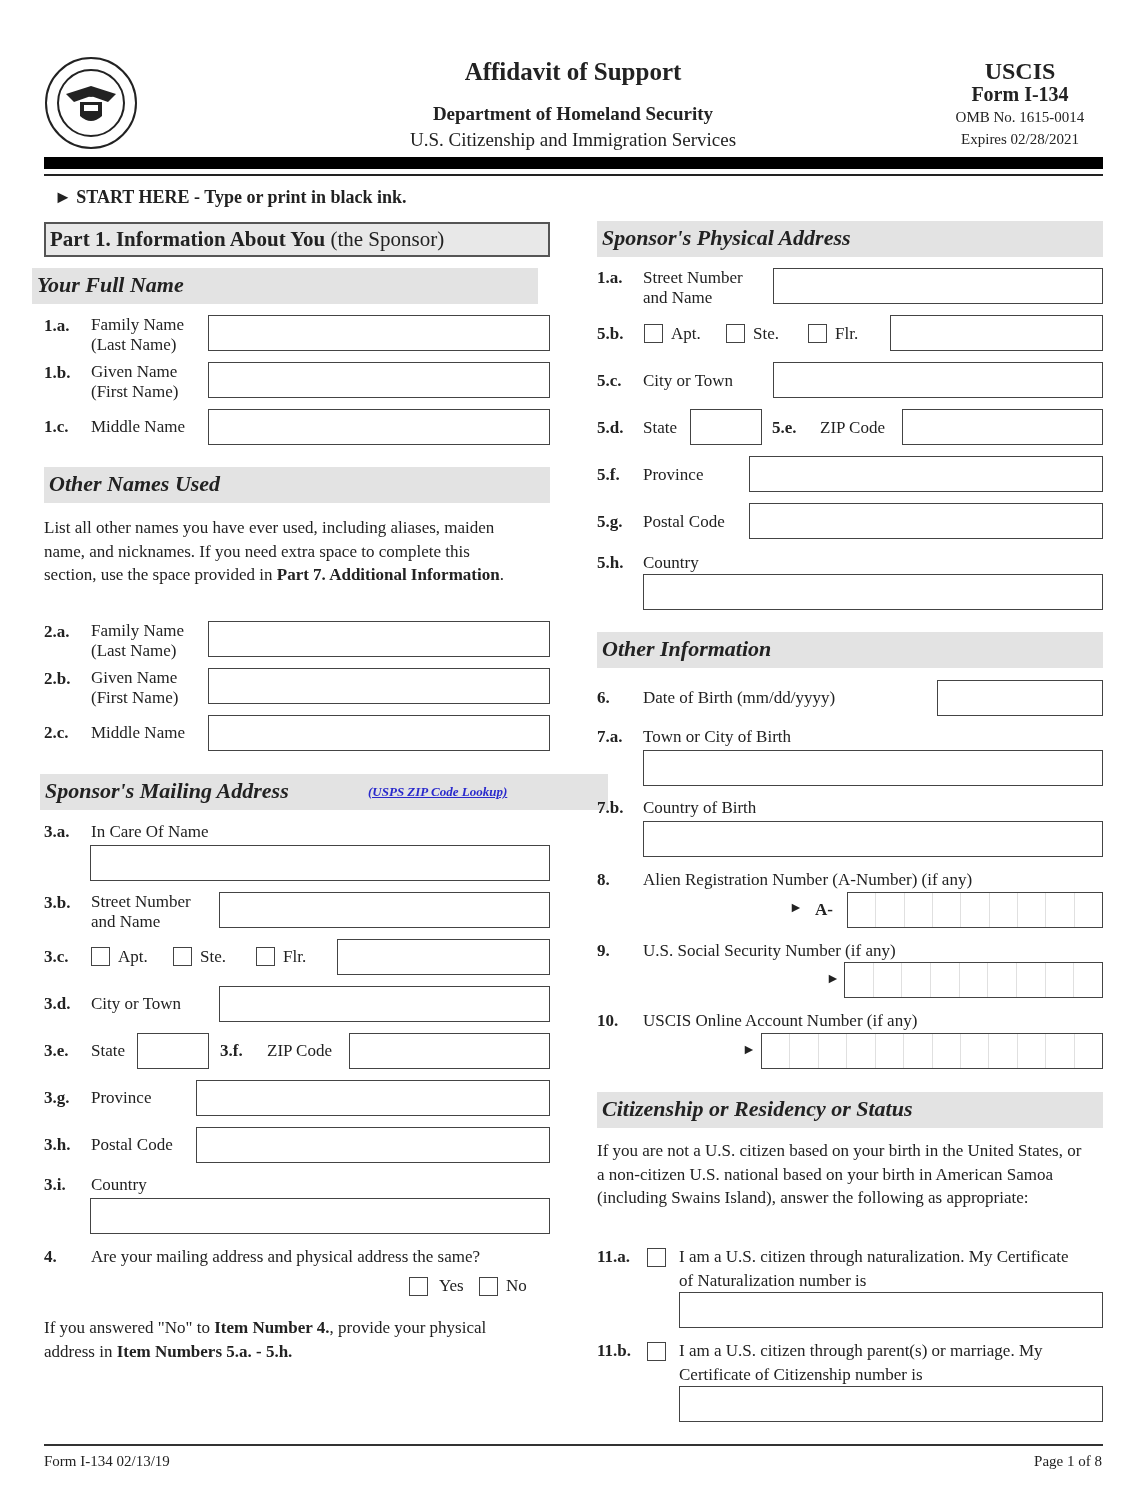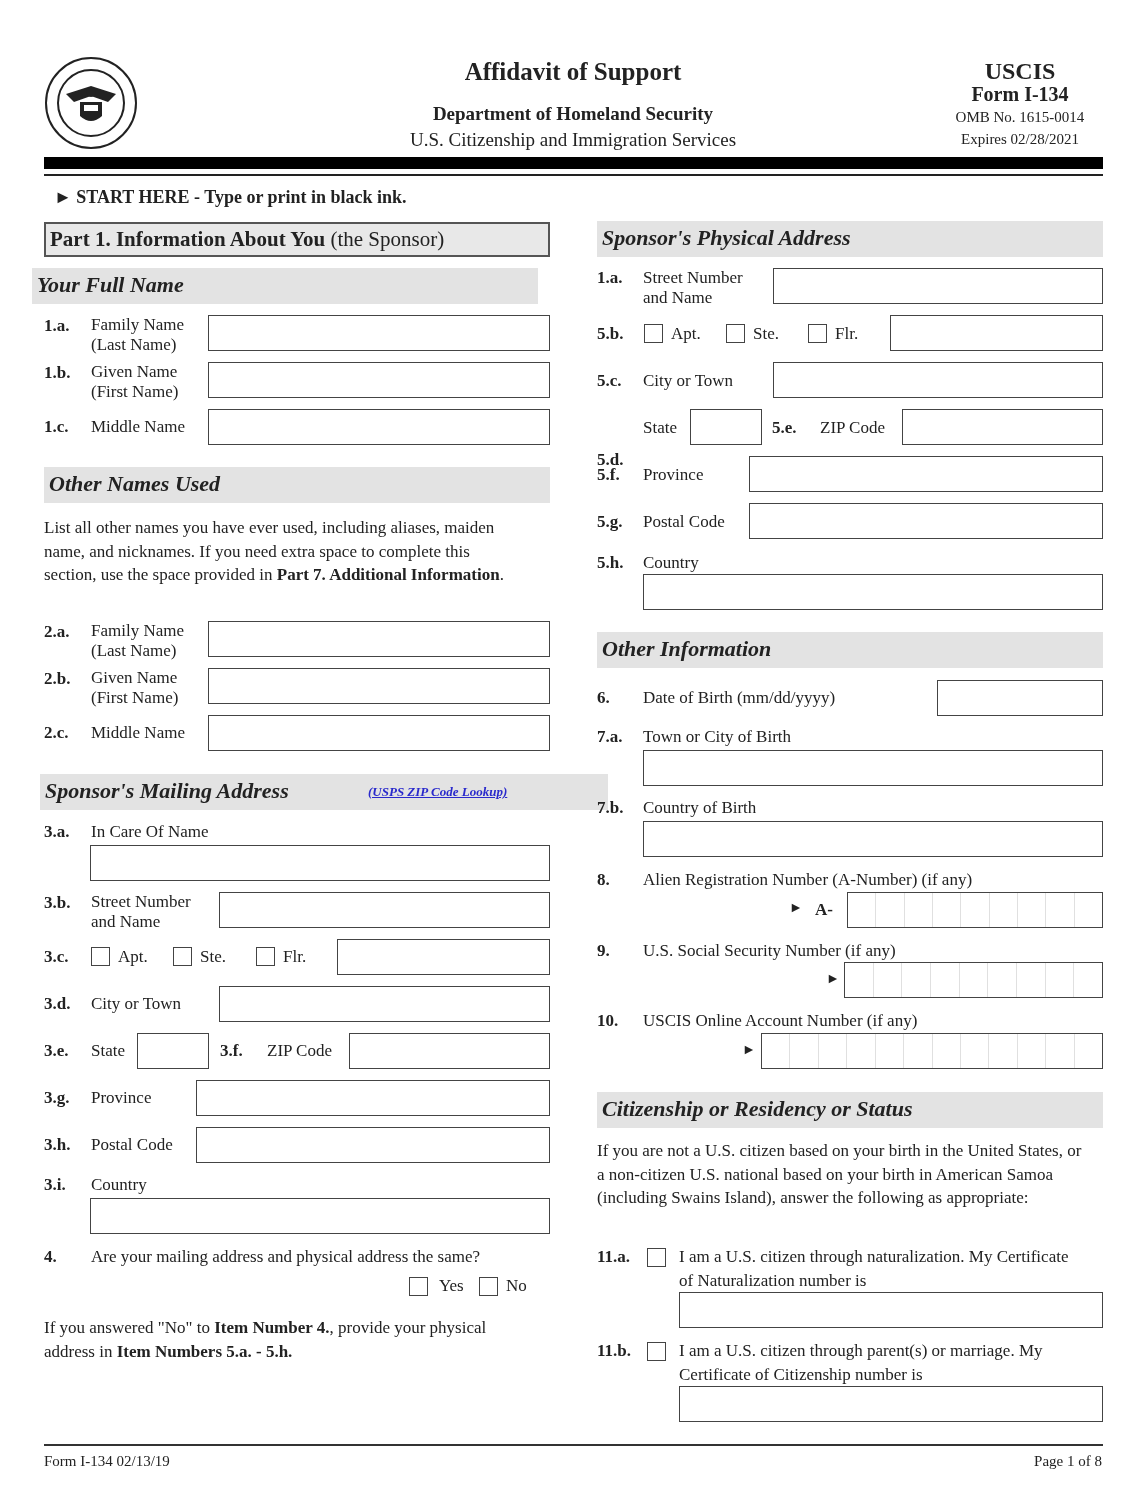--- a/index.html
+++ b/index.html
@@ -171,21 +171,21 @@
 <div class="abs cb" style="left:726px;top:324px;"></div>
 <div class="abs lbl" style="left:753px;top:324px;">Ste.</div>
 <div class="abs cb" style="left:808px;top:324px;"></div>
 <div class="abs lbl" style="left:835px;top:324px;">Flr.</div>
 <div class="abs box" style="left:890px;top:315px;width:213px;"></div>
 
 <div class="abs num" style="left:597px;top:371px;">5.c.</div>
 <div class="abs lbl" style="left:643px;top:371px;">City or Town</div>
 <div class="abs box" style="left:773px;top:362px;width:330px;"></div>
 
-<div class="abs num" style="left:597px;top:418px;margin-top:32px;">5.d.</div>
+<div class="abs num" style="left:597px;top:418px;">5.d.</div>
 <div class="abs lbl" style="left:643px;top:418px;">State</div>
 <div class="abs box" style="left:690px;top:409px;width:72px;"></div>
 <div class="abs num" style="left:772px;top:418px;">5.e.</div>
 <div class="abs lbl" style="left:820px;top:418px;">ZIP Code</div>
 <div class="abs box" style="left:902px;top:409px;width:201px;"></div>
 
 <div class="abs num" style="left:597px;top:465px;">5.f.</div>
 <div class="abs lbl" style="left:643px;top:465px;">Province</div>
 <div class="abs box" style="left:749px;top:456px;width:354px;"></div>
 

